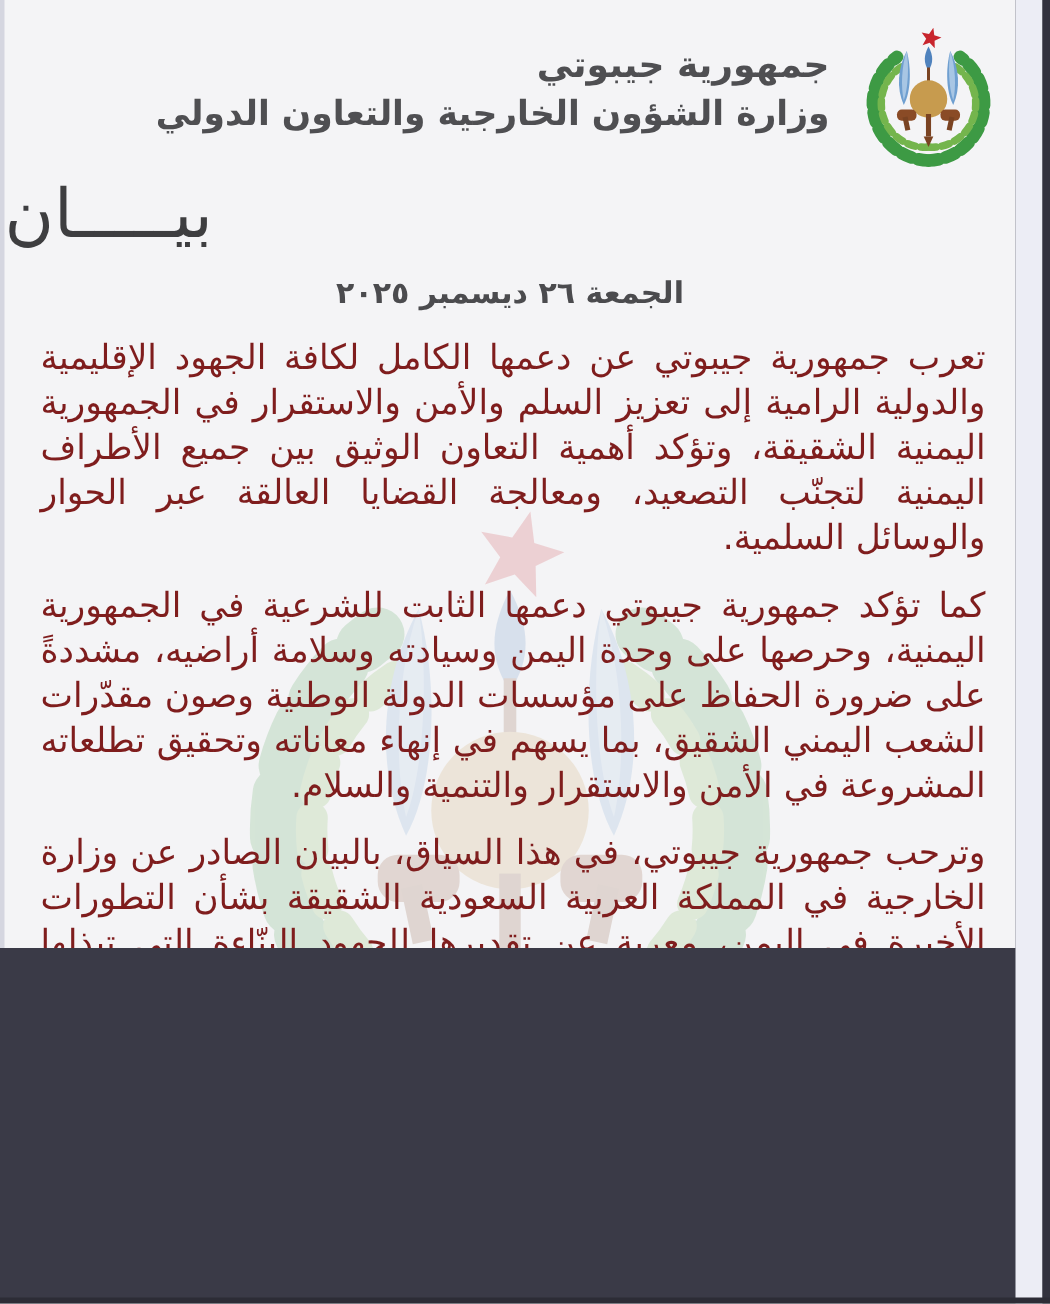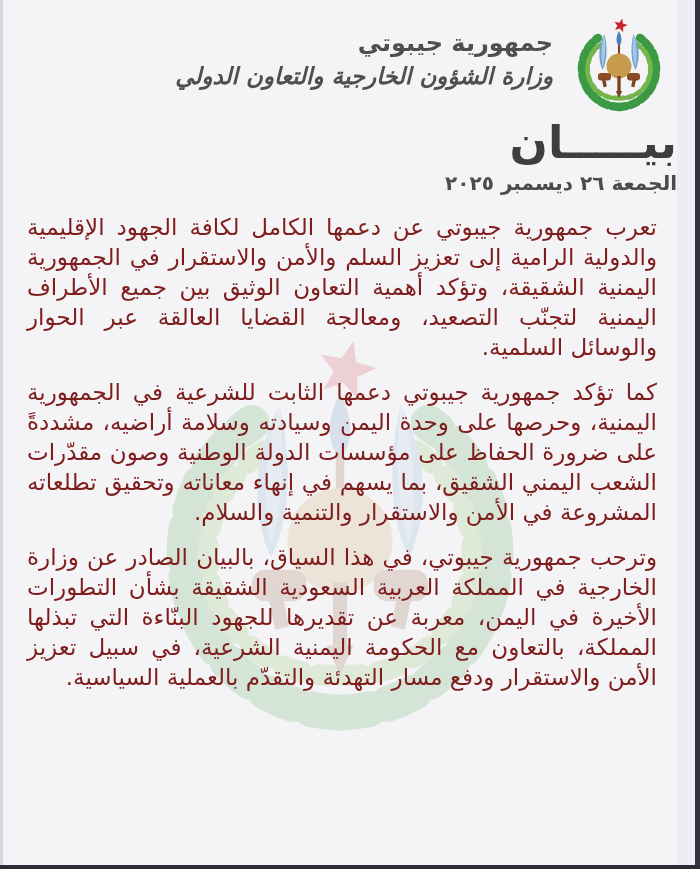--- a/index.html
+++ b/index.html
@@ -2,48 +2,48 @@
 <html lang="ar"><head>
 <meta charset="utf-8">
 <style>
   html,body{margin:0;padding:0;}
   body{
     width:700px;height:869px;position:relative;overflow:hidden;
     background:#3a3a47;
     font-family:"DejaVu Sans",sans-serif;
   }
   .paper{
-    position:absolute;left:0;top:0;width:677px;height:865px;
+    position:absolute;left:0;top:0;width:677px;height:632px;
     background:#f4f4f6;
     border-left:3px solid #d5d6e0;
     box-sizing:border-box;
     overflow:hidden;
     direction:rtl;
   }
   .edge-lavender{position:absolute;top:0;right:5px;width:18px;height:869px;background:#ecedf5;}
   .edge-dark-right{position:absolute;top:0;right:0;width:5px;height:869px;background:#32323e;}
   .edge-dark-bottom{position:absolute;left:0;bottom:0;width:700px;height:4px;background:#2c2c36;}
 
   .header{
     display:flex;flex-direction:row;align-items:flex-start;
     padding:14px 6px 0 20px;
     position:relative;z-index:2;
   }
   .emblem-box{width:104px;height:100px;flex:0 0 auto;margin-left:14px;}
   .header-text{margin-top:12px;text-align:right;color:#4f4f52;}
   .header-line1{font-size:24px;font-weight:bold;line-height:34px;}
-  .header-line2{font-size:23px;font-weight:bold;line-height:33px;font-style:italic;}
+  .header-line2{font-size:23px;font-weight:bold;line-height:33px;}
 
   .title{
-    text-align:right;font-size:45px;font-weight:bold;color:#3e3e40;
+    text-align:left;font-size:45px;font-weight:normal;color:#3e3e40;
     margin-top:2px;line-height:54px;position:relative;z-index:2;
   }
   .date{
-    text-align:right;font-size:20px;font-weight:bold;color:#4b4b4e;
-    line-height:26px;position:relative;z-index:2;
+    text-align:center;font-size:20px;font-weight:bold;color:#4b4b4e;
+    margin-top:12px;line-height:26px;position:relative;z-index:2;
   }
 
   .body-text{
     margin:16px 20px 0 24px;
     font-size:23px;line-height:30px;color:#7f1d1d;
     text-align:justify;
     position:relative;z-index:2;
   }
   .body-text p{margin:0 0 15px 0;}
 

